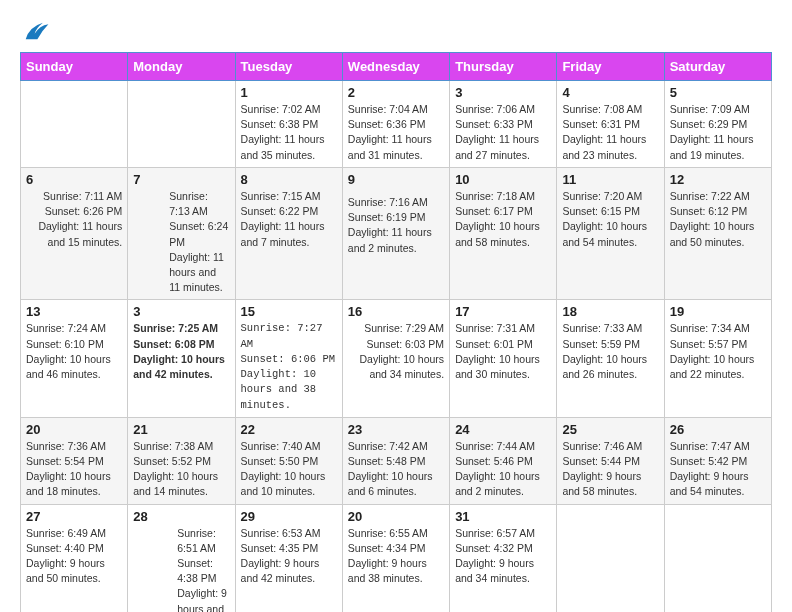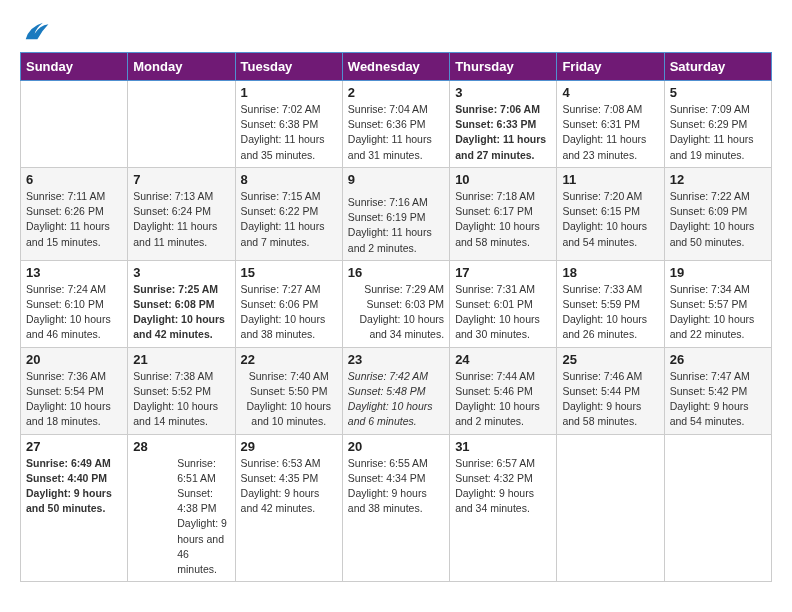--- a/index.html
+++ b/index.html
@@ -42,21 +42,21 @@
       color: #444;
       margin-top: 2px;
     }
     .calendar {
       width: 100%;
       border-collapse: collapse;
       margin-top: 10px;
       font-size: 11px;
     }
     .calendar th {
-      background: #701a75;
+      background: #d946ef;
       color: #fff;
       text-align: left;
       padding: 6px 5px;
       font-size: 13px;
       font-weight: bold;
       border: 1px solid #5090d0;
     }
     .calendar td {
       vertical-align: top;
       border: 1px solid #ccc;
@@ -126,47 +126,47 @@
 Daylight: 11 hours and 35 minutes.</div>
         </td>
         <td>
           <span class="day-number">2</span>
           <div class="day-info" style="white-space: pre-line;">Sunrise: 7:04 AM
 Sunset: 6:36 PM
 Daylight: 11 hours and 31 minutes.</div>
         </td>
         <td>
           <span class="day-number">3</span>
-          <div class="day-info" style="white-space: pre-line; font-weight: bold;">Sunrise: 7:06 AM
+          <div class="day-info" style="white-space: pre-line;">Sunrise: 7:06 AM
 Sunset: 6:33 PM
 Daylight: 11 hours and 27 minutes.</div>
         </td>
         <td>
           <span class="day-number">4</span>
           <div class="day-info" style="white-space: pre-line;">Sunrise: 7:08 AM
 Sunset: 6:31 PM
 Daylight: 11 hours and 23 minutes.</div>
         </td>
         <td>
           <span class="day-number">5</span>
           <div class="day-info" style="white-space: pre-line;">Sunrise: 7:09 AM
 Sunset: 6:29 PM
 Daylight: 11 hours and 19 minutes.</div>
         </td>
       </tr>
       <tr>
         <td>
           <span class="day-number">6</span>
-          <div class="day-info" style="white-space: pre-line;">Sunrise: 7:11 AM
+          <div class="day-info" style="white-space: pre-line; text-align: right;">Sunrise: 7:11 AM
 Sunset: 6:26 PM
 Daylight: 11 hours and 15 minutes.</div>
         </td>
         <td>
           <span class="day-number">7</span>
-          <div class="day-info" style="white-space: pre-line;">Sunrise: 7:13 AM
+          <div class="day-info" style="white-space: pre-line; margin-left: 36px;">Sunrise: 7:13 AM
 Sunset: 6:24 PM
 Daylight: 11 hours and 11 minutes.</div>
         </td>
         <td>
           <span class="day-number">8</span>
           <div class="day-info" style="white-space: pre-line;">Sunrise: 7:15 AM
 Sunset: 6:22 PM
 Daylight: 11 hours and 7 minutes.</div>
         </td>
         <td>
@@ -183,40 +183,40 @@
         </td>
         <td>
           <span class="day-number">11</span>
           <div class="day-info" style="white-space: pre-line;">Sunrise: 7:20 AM
 Sunset: 6:15 PM
 Daylight: 10 hours and 54 minutes.</div>
         </td>
         <td>
           <span class="day-number">12</span>
           <div class="day-info" style="white-space: pre-line;">Sunrise: 7:22 AM
-Sunset: 6:09 PM
+Sunset: 6:12 PM
 Daylight: 10 hours and 50 minutes.</div>
         </td>
       </tr>
       <tr>
         <td>
           <span class="day-number">13</span>
           <div class="day-info" style="white-space: pre-line;">Sunrise: 7:24 AM
 Sunset: 6:10 PM
 Daylight: 10 hours and 46 minutes.</div>
         </td>
         <td>
           <span class="day-number">3</span>
           <div class="day-info" style="white-space: pre-line; font-weight: bold;">Sunrise: 7:25 AM
 Sunset: 6:08 PM
 Daylight: 10 hours and 42 minutes.</div>
         </td>
         <td>
           <span class="day-number">15</span>
-          <div class="day-info" style="white-space: pre-line;">Sunrise: 7:27 AM
+          <div class="day-info" style="white-space: pre-line; font-family: Liberation Mono, monospace;">Sunrise: 7:27 AM
 Sunset: 6:06 PM
 Daylight: 10 hours and 38 minutes.</div>
         </td>
         <td>
           <span class="day-number">16</span>
           <div class="day-info" style="white-space: pre-line; text-align: right;">Sunrise: 7:29 AM
 Sunset: 6:03 PM
 Daylight: 10 hours and 34 minutes.</div>
         </td>
         <td>
@@ -246,27 +246,27 @@
 Daylight: 10 hours and 18 minutes.</div>
         </td>
         <td>
           <span class="day-number">21</span>
           <div class="day-info" style="white-space: pre-line;">Sunrise: 7:38 AM
 Sunset: 5:52 PM
 Daylight: 10 hours and 14 minutes.</div>
         </td>
         <td>
           <span class="day-number">22</span>
-          <div class="day-info" style="white-space: pre-line; text-align: center;">Sunrise: 7:40 AM
+          <div class="day-info" style="white-space: pre-line;">Sunrise: 7:40 AM
 Sunset: 5:50 PM
 Daylight: 10 hours and 10 minutes.</div>
         </td>
         <td>
           <span class="day-number">23</span>
-          <div class="day-info" style="white-space: pre-line; font-style: italic;">Sunrise: 7:42 AM
+          <div class="day-info" style="white-space: pre-line;">Sunrise: 7:42 AM
 Sunset: 5:48 PM
 Daylight: 10 hours and 6 minutes.</div>
         </td>
         <td>
           <span class="day-number">24</span>
           <div class="day-info" style="white-space: pre-line;">Sunrise: 7:44 AM
 Sunset: 5:46 PM
 Daylight: 10 hours and 2 minutes.</div>
         </td>
         <td>
@@ -278,21 +278,21 @@
         <td>
           <span class="day-number">26</span>
           <div class="day-info" style="white-space: pre-line;">Sunrise: 7:47 AM
 Sunset: 5:42 PM
 Daylight: 9 hours and 54 minutes.</div>
         </td>
       </tr>
       <tr>
         <td>
           <span class="day-number">27</span>
-          <div class="day-info" style="white-space: pre-line; font-weight: bold;">Sunrise: 6:49 AM
+          <div class="day-info" style="white-space: pre-line;">Sunrise: 6:49 AM
 Sunset: 4:40 PM
 Daylight: 9 hours and 50 minutes.</div>
         </td>
         <td>
           <span class="day-number">28</span>
           <div class="day-info" style="white-space: pre-line; margin-left: 44px;">Sunrise: 6:51 AM
 Sunset: 4:38 PM
 Daylight: 9 hours and 46 minutes.</div>
         </td>
         <td>

